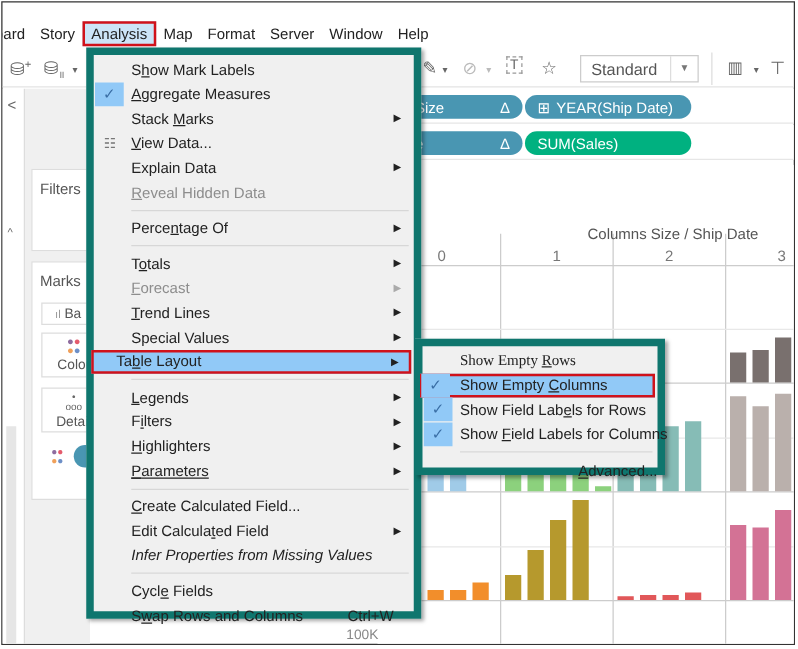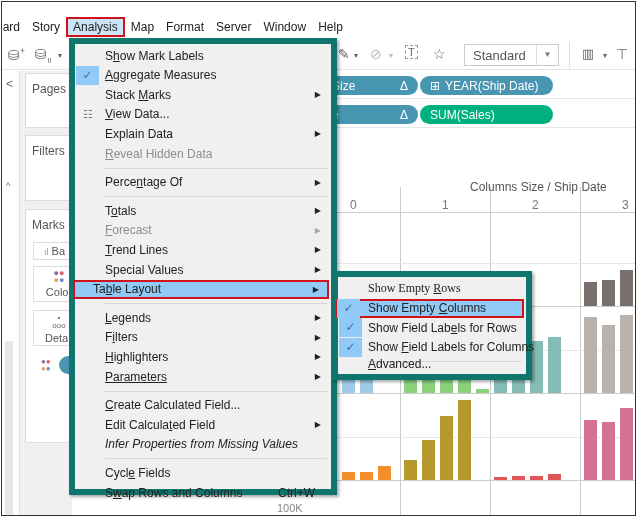--- a/index.html
+++ b/index.html
@@ -133,27 +133,24 @@
     <span class="tb-icon" style="left:614px;">⊤</span>
   </div>
 
   <div class="left-strip">
     <span style="position:absolute;left:4px;top:6px;color:#666;font-size:12px;">&lt;</span>
     <span style="position:absolute;left:4px;top:110px;color:#666;font-size:9px;">^</span>
     <div class="scroll"></div>
   </div>
 
   <div class="panes-col">
-    <div class="card" style="top:2px;height:55px;">
-      <span class="ttl">Pages</span>
-    </div>
     <div class="card" style="top:64px;height:66px;">
       <span class="ttl">Filters</span>
     </div>
-    <div class="card" style="top:138px;height:234px;">
+    <div class="card" style="top:138px;height:191px;">
       <span class="ttl">Marks</span>
       <div class="mark-btn" style="top:32px;height:18px;text-align:left;padding-left:10px;line-height:16px;">
         <span style="font-size:9px;color:#999;">ıl</span>
         <span>Ba</span>
       </div>
       <div class="mark-btn" style="top:56px;height:36px;">
         <div style="margin-top:3px;font-size:9px;line-height:7px;">
           <span style="color:#8e6c9f">●</span><span style="color:#e45b6c">●</span><br><span style="color:#f0a05a">●</span><span style="color:#6d8fc7">●</span>
         </div>
         <div style="margin-top:2px;">Color</div>
@@ -344,17 +341,17 @@
       </div>
       <div class="item" style="top: 41.2px;">
         <span class="check">✓</span>
         <span><span>Show Field Lab<u>e</u>ls for Rows</span></span>
       </div>
       <div class="item" style="top: 60.8px;">
         <span class="check">✓</span>
         <span><span>Show <u>F</u>ield Labels for Columns</span></span>
       </div>
       <div class="sep" style="top: 84.4px;"></div>
-      <div class="item" style="top: 77px;">
+      <div class="item" style="top: 90px; justify-content: flex-end;">
         <span><span><u>A</u>dvanced...</span></span>
       </div>
     </div>
 </div>
 
 </body></html>

